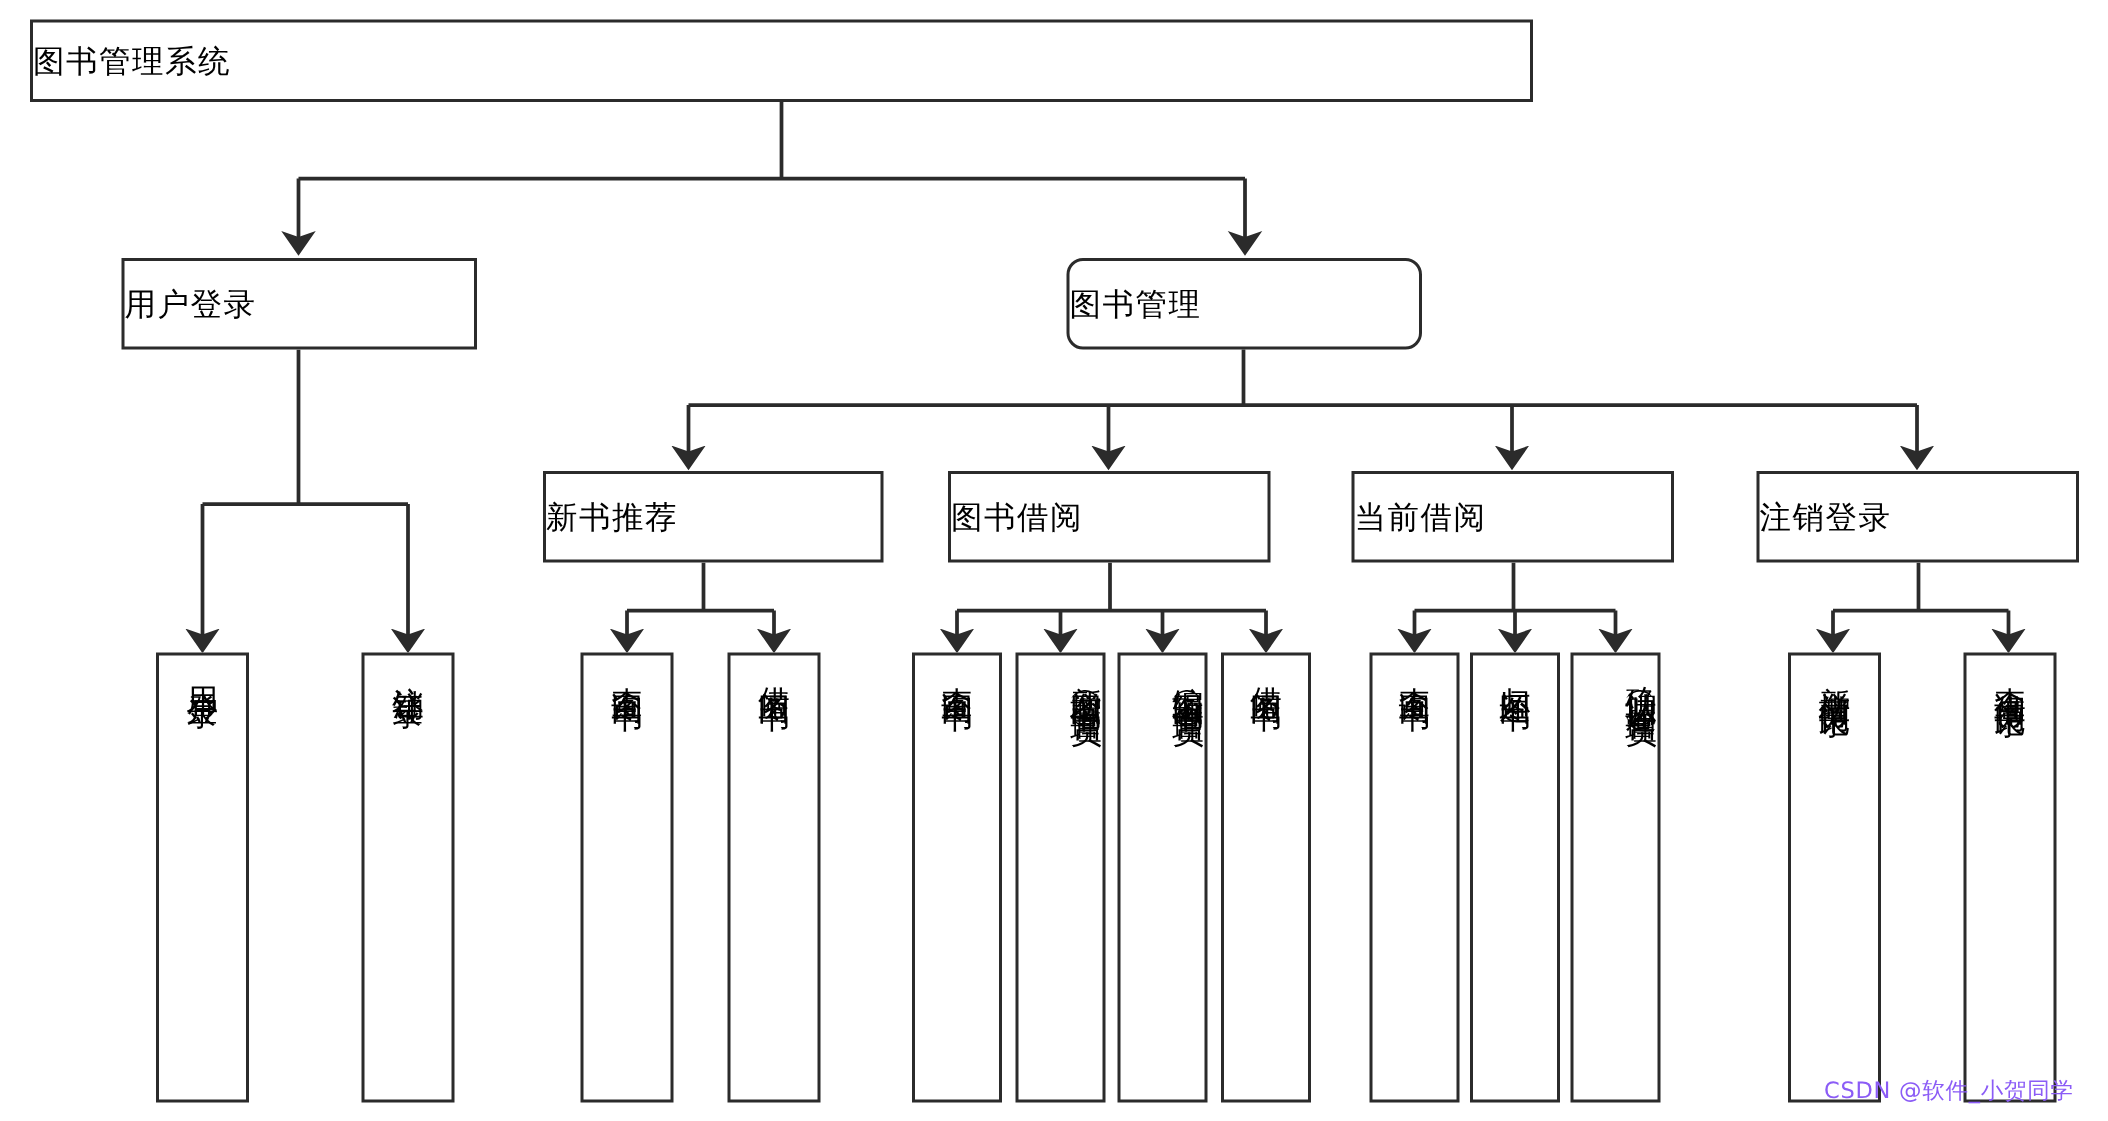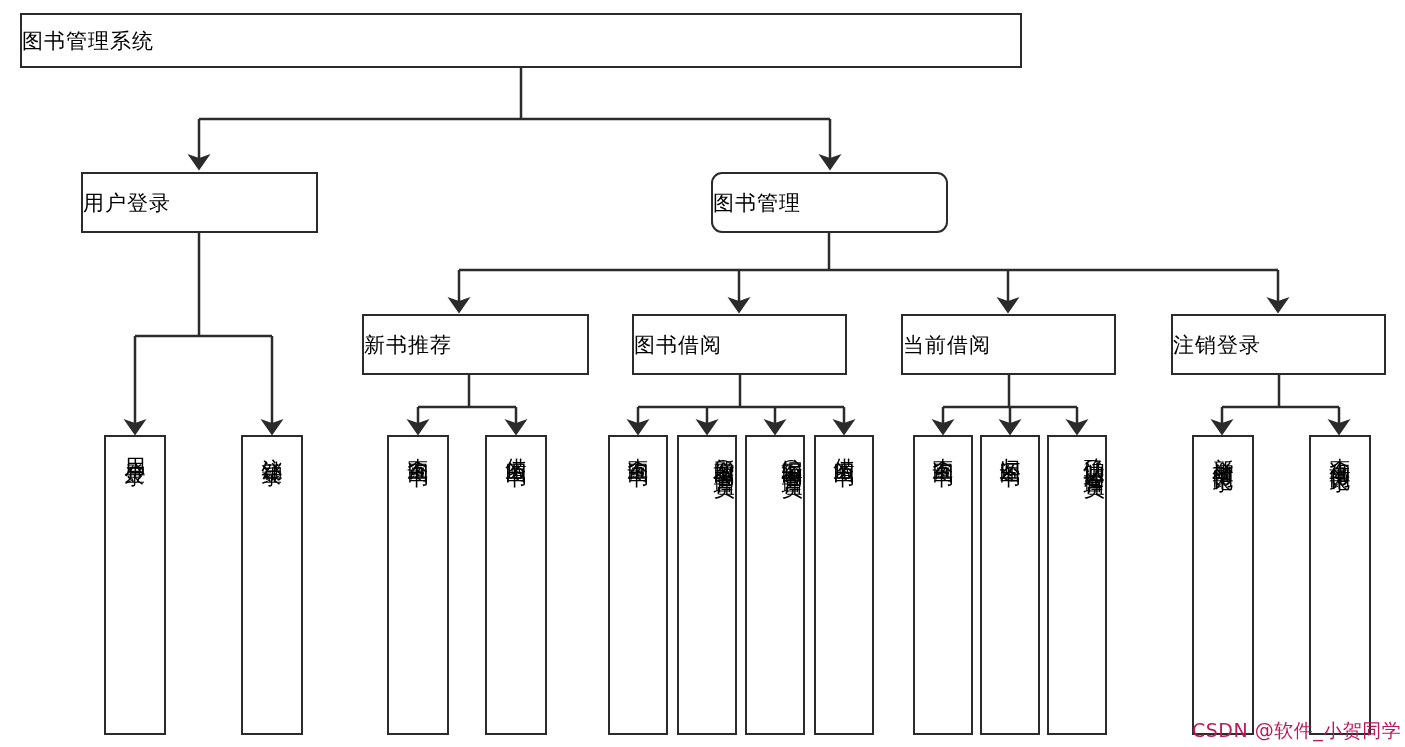--- a/index.html
+++ b/index.html
@@ -50,24 +50,25 @@
   }
   .node.vert.top-aligned {
     align-items: flex-start;
   }
   .node-label {
     display: block;
     white-space: nowrap;
   }
   .watermark {
     position: absolute;
-    font-size: 19px;
-    color: #be185d;
+    font-size: 15px;
+    color: #8b5cf6;
     white-space: nowrap;
     letter-spacing: 0.5px;
+    margin-left: 24px;
   }
 </style>
 </head>
 <body>
 
 <div id="canvas">
 
   <svg class="wires" viewBox="0 0 1405 747" xmlns="http://www.w3.org/2000/svg">
     <defs>
       <marker id="arrow" markerWidth="10" markerHeight="10" refX="3.2" refY="5" orient="auto" markerUnits="strokeWidth">

